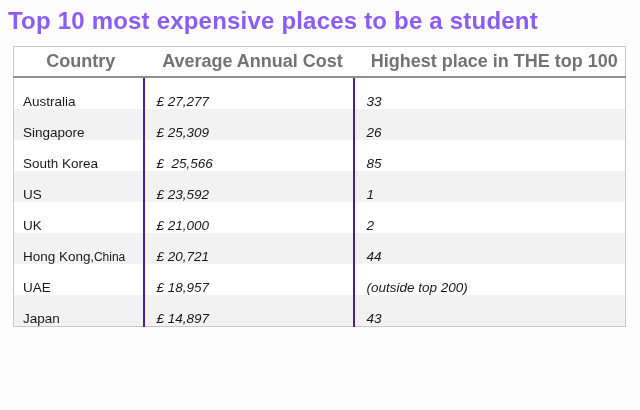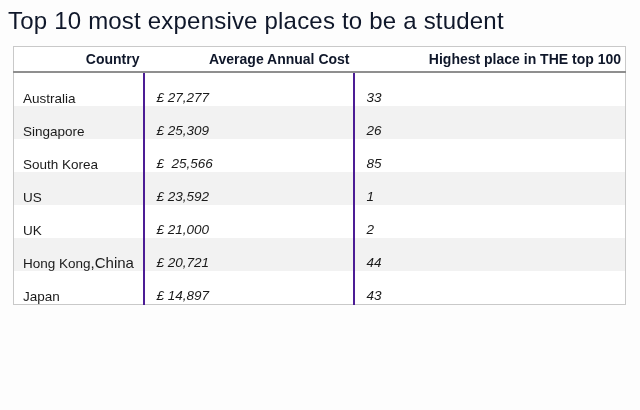--- a/index.html
+++ b/index.html
@@ -9,47 +9,47 @@
     background: #fdfdfd;
     font-family: "Liberation Sans", sans-serif;
     color: #111;
     overflow: hidden;
   }
   .page { width: 640px; height: 410px; }
   .title {
     margin: 7px 0 0 8px;
     font-size: 24px;
     line-height: 28px;
-    font-weight: 400;
+    font-weight: 700;
     letter-spacing: 0.2px;
-    color: #0f172a;
+    color: #8b5cf6;
   }
   .subtitle {
     margin: 10px 0 0 8px;
     font-size: 13px;
     line-height: 15px;
     font-weight: 400;
     color: #131313;
   }
   table.data {
     border-collapse: collapse;
     table-layout: fixed;
     width: 612px;
     margin: 11px 0 0 13px;
     border: 1px solid #c9c9c9;
     background: #ffffff;
   }
   col.c1 { width: 130px; }
   col.c2 { width: 210px; }
   col.c3 { width: 272px; }
   thead th {
-    text-align: right;
-    font-size: 14px;
+    text-align: center;
+    font-size: 18px;
     font-weight: bold;
-    color: #0f172a;
+    color: #737373;
     background: #ffffff;
     height: 24px;
     padding: 4px 4px 4px 8px;
     border-bottom: 2px solid #8f8f8f;
     white-space: nowrap;
   }
   thead th.col-cost { padding-left: 12px; }
   thead th.col-rank { padding-left: 14px; }
   tbody td {
     font-size: 13.5px;
@@ -59,21 +59,21 @@
     white-space: pre;
     overflow: hidden;
   }
   tbody td.cost-cell, tbody td.rank-cell {
     border-left: 2px solid #4c1d95;
     padding-left: 12px;
     font-style: italic;
   }
   tbody tr:nth-child(even) { background: #f2f2f2; }
   tbody tr:nth-child(odd)  { background: #ffffff; }
-  .suffix { font-size: 15px; letter-spacing: 0; text-align: right; }
+  .suffix { font-size: 12px; letter-spacing: 0; text-align: right; }
 </style>
 </head>
 <body>
 
 <div class="page">
   <h1 class="title">Top 10 most expensive places to be a student</h1>
 
   <table class="data">
     <colgroup>
         <col class="c1">
@@ -112,19 +112,24 @@
         <td class="country-cell"><span>UK</span><span class="suffix"></span></td>
         <td class="cost-cell">£ 21,000</td>
         <td class="rank-cell">2</td>
       </tr>
       <tr>
         <td class="country-cell"><span>Hong Kong</span><span class="suffix">,China</span></td>
         <td class="cost-cell">£ 20,721</td>
         <td class="rank-cell">44</td>
       </tr>
       <tr>
+        <td class="country-cell"><span>UAE</span><span class="suffix"></span></td>
+        <td class="cost-cell">£ 18,957</td>
+        <td class="rank-cell">(outside top 200)</td>
+      </tr>
+      <tr>
         <td class="country-cell"><span>Japan</span><span class="suffix"></span></td>
         <td class="cost-cell">£ 14,897</td>
         <td class="rank-cell">43</td>
       </tr>
     </tbody>
   </table>
 </div>
 
 </body></html>

